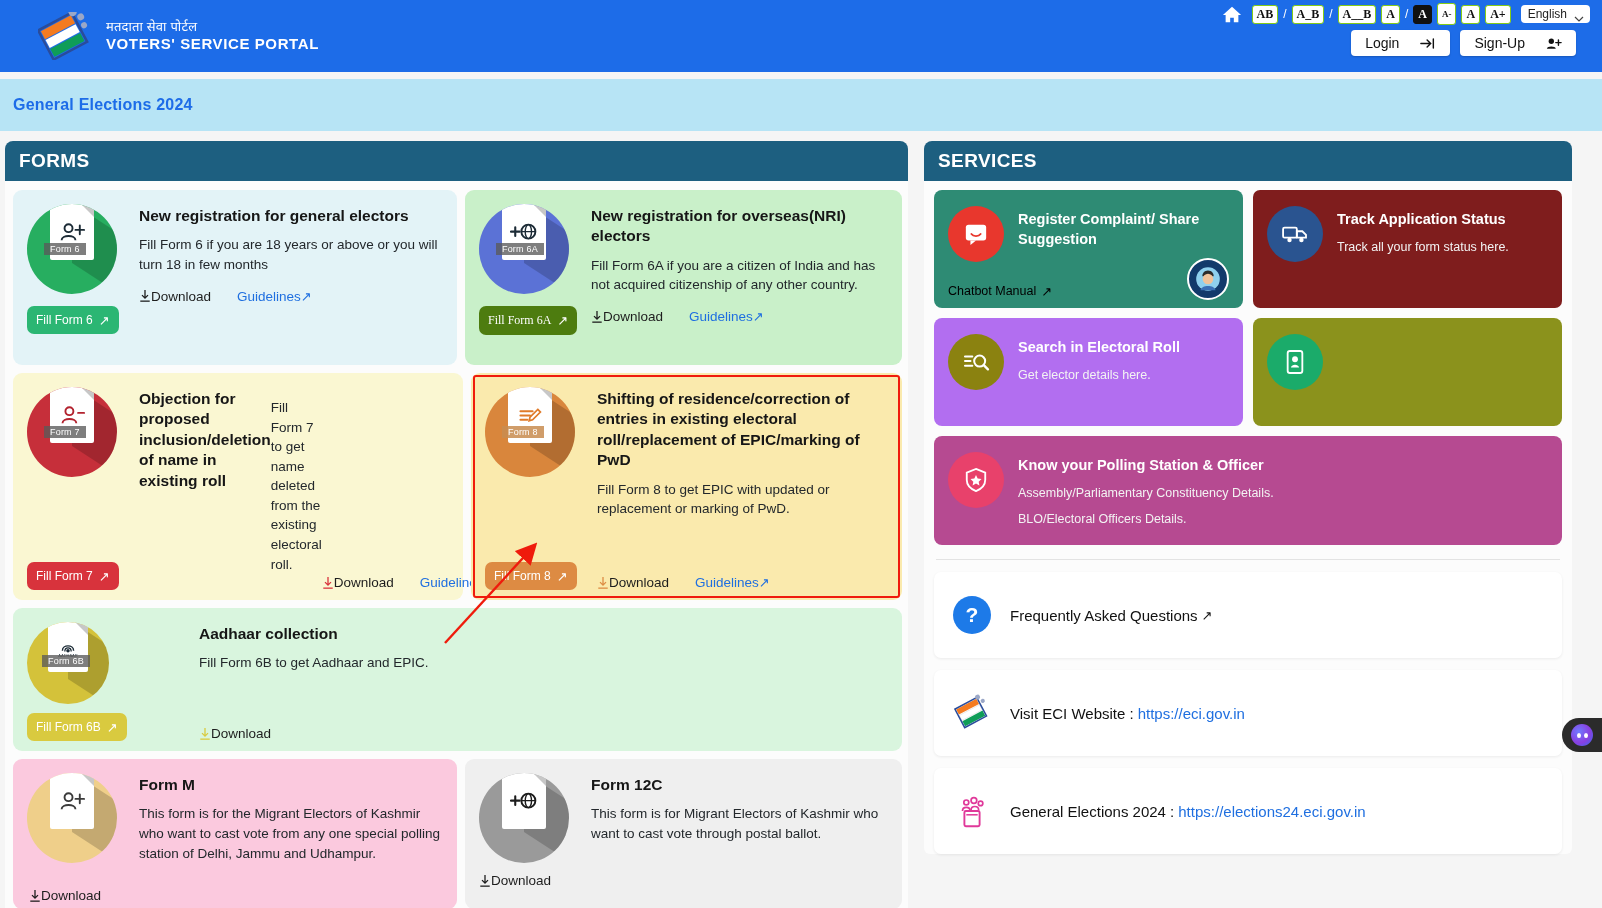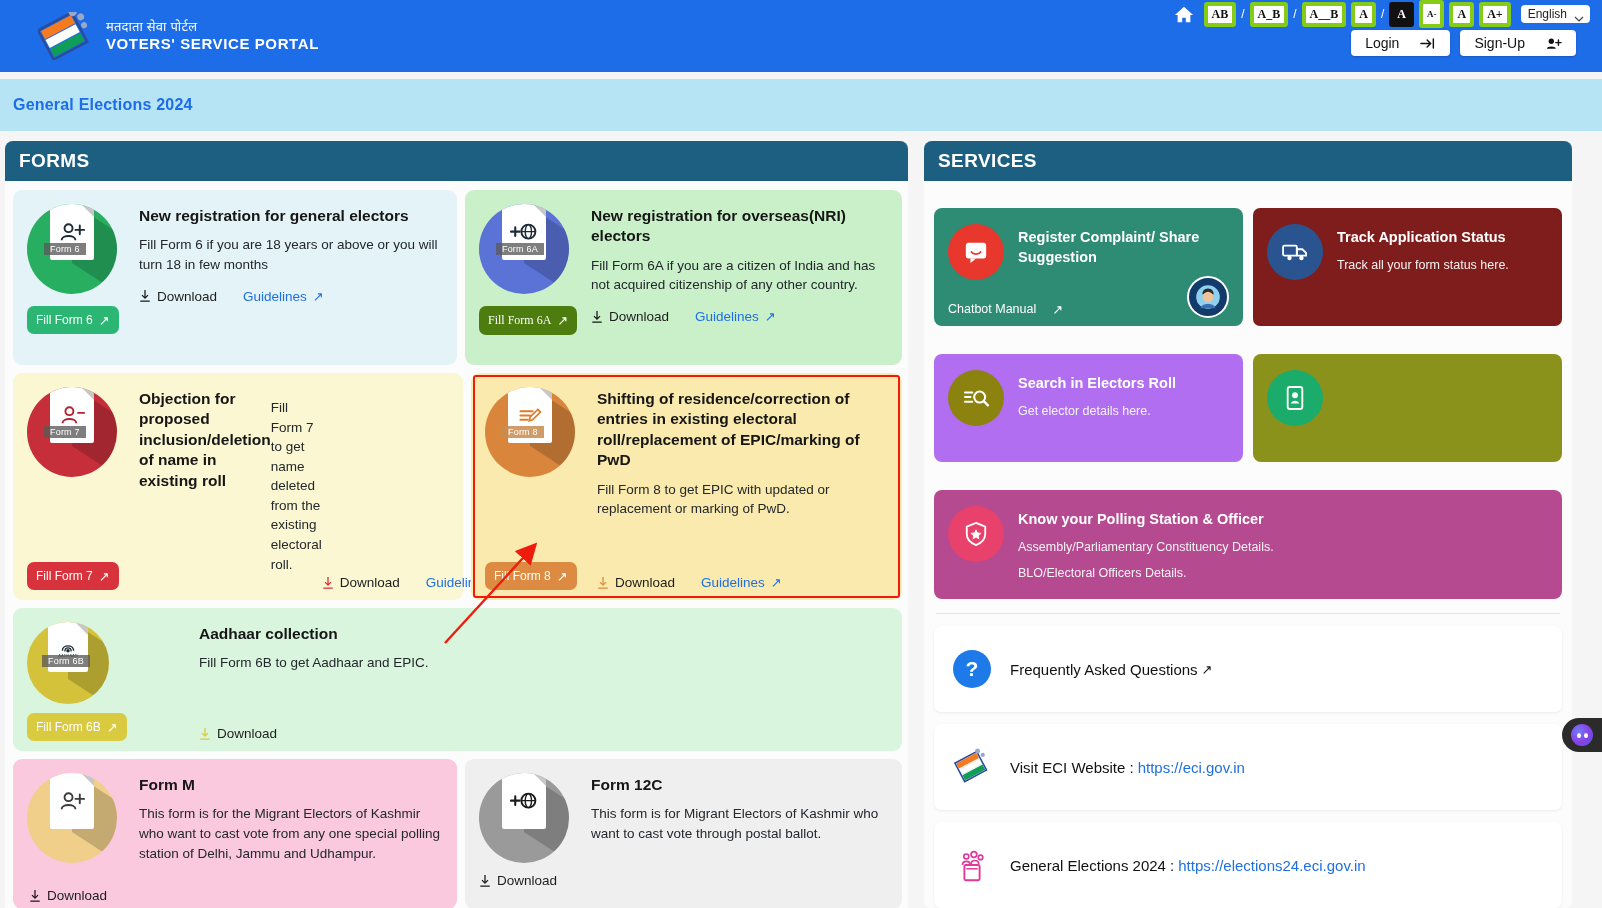--- a/index.html
+++ b/index.html
@@ -22,21 +22,21 @@
   .brand-hi { font-size: 13px; font-weight: 400; letter-spacing: .2px; }
   .brand-en { font-size: 15px; font-weight: 700; letter-spacing: .6px; }
 
   .header-right {
     position: absolute; right: 12px; top: 4px;
     display: flex; flex-direction: column; align-items: flex-end; gap: 6px;
   }
   .a11y-row { display: flex; align-items: center; gap: 5px; height: 20px; }
   .home-icon { width: 22px; height: 20px; margin-right: 4px; }
   .a11y-btn {
-    background: #fff; color: #111; border: 4px solid #84cc16; border-radius: 3px;
+    background: #fff; color: #111; border: 1px solid #84cc16; border-radius: 3px;
     font-size: 12px; font-weight: 700; line-height: 15px;
     padding: 1px 4px; min-width: 17px; text-align: center;
     font-family: "Liberation Serif", serif;
   }
   .a11y-btn.inv { background: #111; color: #fff; border-color: #111; }
   .a11y-btn.small { font-size: 9px; padding: 3px 4px 2px; }
   .a11y-sep { color: #fff; font-size: 12px; }
   .lang-select {
     background: #fff; border-radius: 4px; font-size: 12px; color: #222;
     padding: 2px 7px; display: flex; align-items: center; gap: 7px;
@@ -108,52 +108,52 @@
     margin-top: 12px; border-radius: 7px; color: #fff;
     font-size: 12px; font-weight: 500; padding: 7px 9px;
     display: inline-flex; align-items: center; gap: 6px; white-space: nowrap;
     width: max-content;
   }
   .fc-right { flex: 1; padding-top: 2px; }
   .fc-title { font-size: 15.5px; font-weight: 700; color: #161616; line-height: 1.32; }
   .fc-desc { font-size: 13.5px; color: #23282c; line-height: 1.45; margin-top: 9px; }
   .fc-actions { display: flex; align-items: center; gap: 26px; margin-top: 14px; }
   .dl-link, .gl-link {
-    font-size: 13.5px; display: inline-flex; align-items: center; gap: 6px;
+    font-size: 13.5px; display: inline-flex; align-items: center; gap: 0;
     text-decoration: none;
   }
   .dl-link { color: #1d1d1d; }
   .gl-link { color: #1f6fe0; }
   .arrow-ne { font-size: 13px; line-height: 1; }
 
   
   .form-card.full { width: 100%; }
 
   .highlight-box {
     position: absolute; inset: 2px; border: 2px solid #f01b0c;
     border-radius: 3px; pointer-events: none;
   }
 
   
   .svc-body { padding: 9px 10px 0 10px; background: #fcfcfc; border-radius: 0 0 6px 6px; }
   .svc-row { display: flex; gap: 10px; margin-bottom: 10px; }
   .svc-card {
     flex: 1; border-radius: 8px; padding: 16px 14px;
-    display: flex; gap: 14px; position: relative; min-height: 100px; margin-top: 18px;
+    display: flex; gap: 14px; position: relative; min-height: 100px;
   }
   .svc-icon {
     width: 56px; height: 56px; border-radius: 50%; flex: 0 0 56px;
     display: flex; align-items: center; justify-content: center;
   }
   .svc-txt { padding-top: 4px; }
   .svc-title { color: #fff; font-size: 14.5px; font-weight: 600; line-height: 1.35; }
   .svc-sub { color: #f3f3f3; font-size: 12.5px; margin-top: 8px; line-height: 1.5; }
   .chatbot-manual {
-    position: absolute; left: 14px; bottom: 10px; color: #ffffff; font-size: 12.5px;
-    display: inline-flex; align-items: center; gap: 16px; text-decoration: none;
+    position: absolute; left: 14px; bottom: 10px; color: #000000; font-size: 12.5px;
+    display: inline-flex; align-items: center; gap: 5px; text-decoration: none;
   }
   .avatar-badge {
     position: absolute; right: 14px; bottom: 8px;
     width: 42px; height: 42px; border-radius: 50%;
     background: #123a6b; display: flex; align-items: center; justify-content: center;
     border: 2px solid #fff;
   }
 
   .divider { height: 1px; background: #e3e3e3; margin: 14px 2px 12px; }
 
@@ -561,21 +561,21 @@
       <div class="svc-row">
         <div class="svc-card" style="background:#b26ef0; min-height:108px;">
           <div class="svc-icon" style="background:#8b8210;">
             <svg viewBox="0 0 30 24" width="28" height="22">
               <path d="M3 6 H11 M3 11 H9 M3 16 H11" stroke="#fff" stroke-width="2.2" stroke-linecap="round"></path>
               <circle cx="19" cy="11" r="6" fill="none" stroke="#fff" stroke-width="2.2"></circle>
               <path d="M23.5 15.5 L28 20" stroke="#fff" stroke-width="2.6" stroke-linecap="round"></path>
             </svg>
           </div>
           <div class="svc-txt">
-            <div class="svc-title">Search in Electors Roll</div>
+            <div class="svc-title">Search in Electoral Roll</div>
             <div class="svc-sub">Get elector details here.</div>
           </div>
         </div>
 
         <div class="svc-card" style="background:#8b921c; min-height:108px;">
           <div class="svc-icon" style="background:#1bab6a;">
             <svg viewBox="0 0 24 28" width="22" height="26">
               <rect x="4" y="2" width="16" height="24" rx="2.5" fill="none" stroke="#fff" stroke-width="2"></rect>
               <circle cx="12" cy="11" r="3.2" fill="#fff"></circle>
               <path d="M7.5 20 C8.5 16 15.5 16 16.5 20 Z" fill="#fff"></path>

